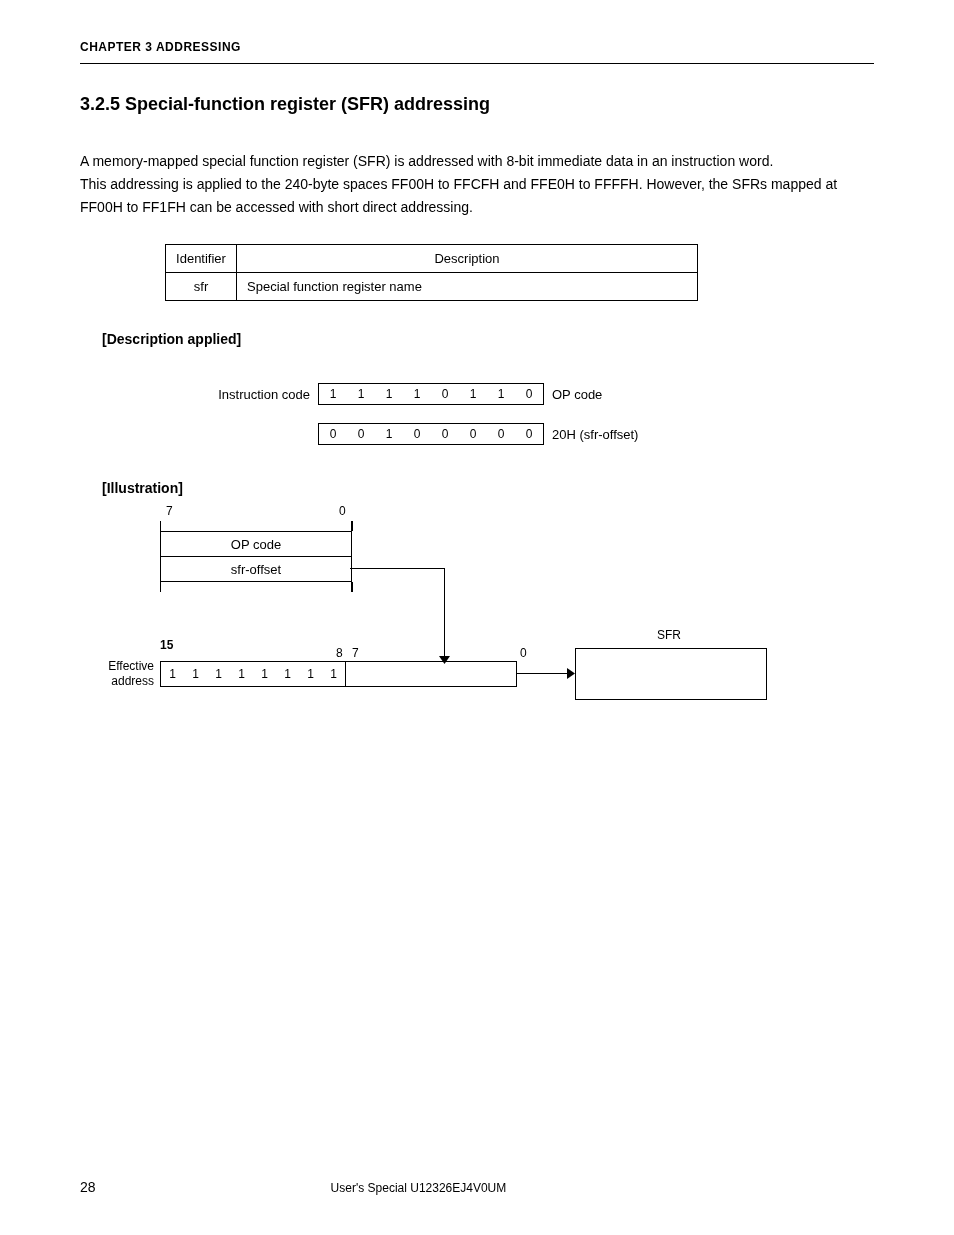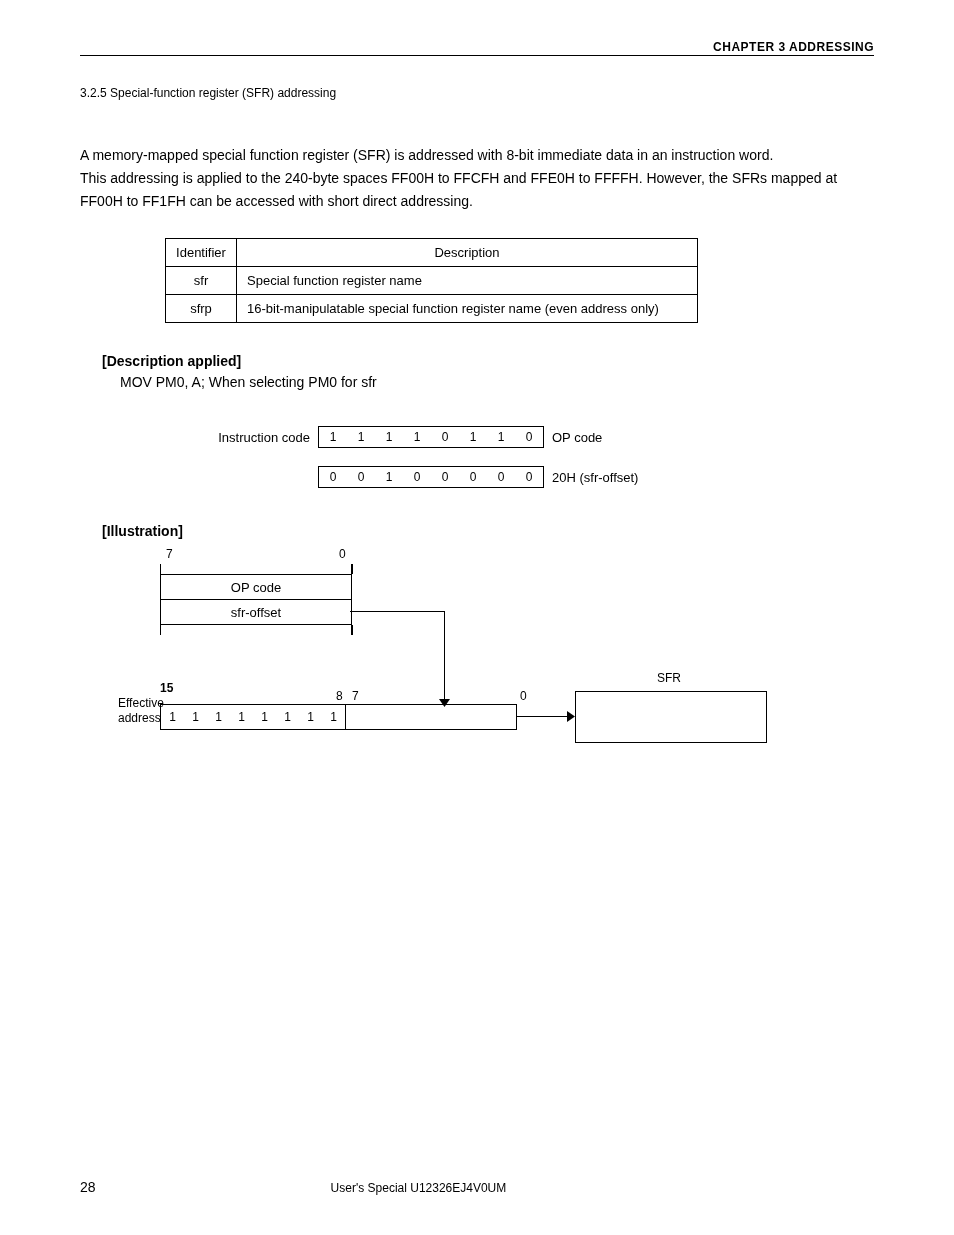--- a/index.html
+++ b/index.html
@@ -10,32 +10,32 @@
       color: #000;
     }
     .page {
       width: 954px;
       height: 1235px;
       position: relative;
       box-sizing: border-box;
       padding: 40px 80px 30px 80px;
     }
     .chapter-header {
-      text-align: right;
+      text-align: left;
       font-size: 12px;
       font-weight: bold;
       letter-spacing: 0.5px;
-      padding-bottom: 1px;
+      padding-bottom: 9px;
       border-bottom: 1px solid #000;
       margin-bottom: 30px;
     }
     .section-title {
-      font-size: 12px;
-      font-weight: normal;
-      margin-bottom: 44px;
+      font-size: 18px;
+      font-weight: bold;
+      margin-bottom: 35px;
     }
     .subsection-label {
       font-size: 14px;
       font-weight: bold;
       margin-left: 22px;
       margin-bottom: 5px;
     }
     .body-text {
       font-size: 14px;
       line-height: 1.65;
@@ -183,29 +183,24 @@
   <table class="operand-table">
     <tbody>
         <tr>
       <th class="id-col">Identifier</th>
       <th style="width:440px;">Description</th>
     </tr>
     <tr>
       <td class="id-col">sfr</td>
       <td>Special function register name</td>
     </tr>
-    <tr>
-      <td class="id-col">sfrp</td>
-      <td>16-bit-manipulatable special function register name (even address only)</td>
-    </tr>
   </tbody>
     </table>
 
   <div class="subsection-label">[Description applied]</div>
-  <div class="example-text">MOV PM0, A; When selecting PM0 for sfr</div>
 
   <div class="instr-wrap">
     <div class="instr-row">
       <div class="instr-label">Instruction code</div>
       <div class="bit-row">
         <div class="bit-cell">1</div>
         <div class="bit-cell">1</div>
         <div class="bit-cell">1</div>
         <div class="bit-cell">1</div>
         <div class="bit-cell">0</div>
@@ -257,21 +252,21 @@
         <polygon points="0,0 11,0 5.5,8" fill="#000"></polygon>
       </svg>
 
     <div class="tick-label" style="left:577px; top:122px;">SFR</div>
 
     <div class="tick-label" style="left:80px; top:132px;font-weight:bold;">15</div>
     <div class="tick-label" style="left:256px; top:140px;">8</div>
     <div class="tick-label" style="left:272px; top:140px;">7</div>
     <div class="tick-label" style="left:440px; top:140px;">0</div>
 
-    <div class="tick-label" style="left:18px; top:147px; text-align:left; width:56px; line-height:1.2;margin-left:20px;">Effective address</div>
+    <div class="tick-label" style="left:18px; top:153px; text-align:right; width:56px; line-height:1.2;">Effective address</div>
 
     <div class="eff-wrap">
       <div class="eff-high">
         <div class="eff-bit">1</div>
         <div class="eff-bit">1</div>
         <div class="eff-bit">1</div>
         <div class="eff-bit">1</div>
         <div class="eff-bit">1</div>
         <div class="eff-bit">1</div>
         <div class="eff-bit">1</div>

